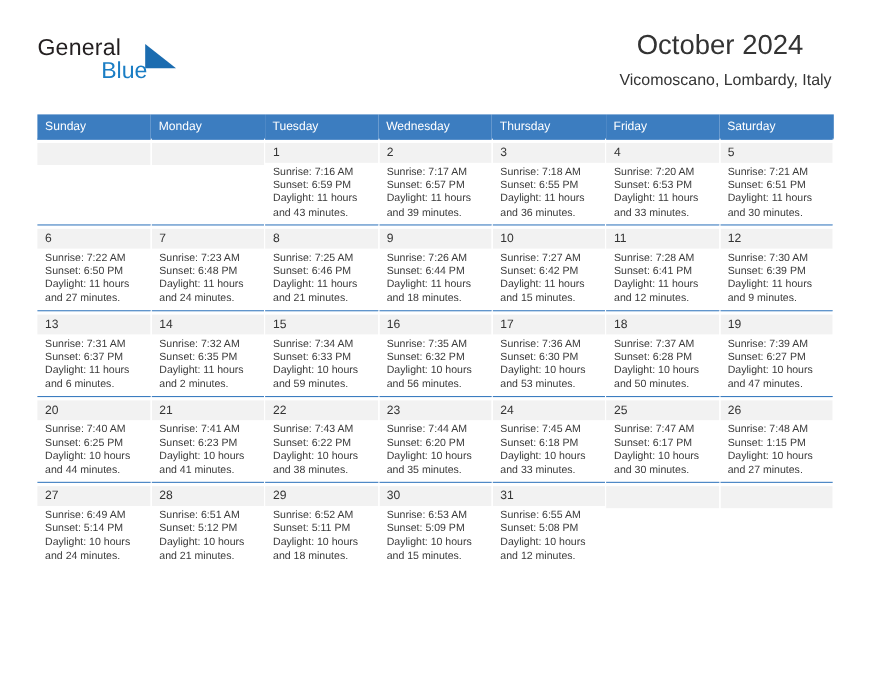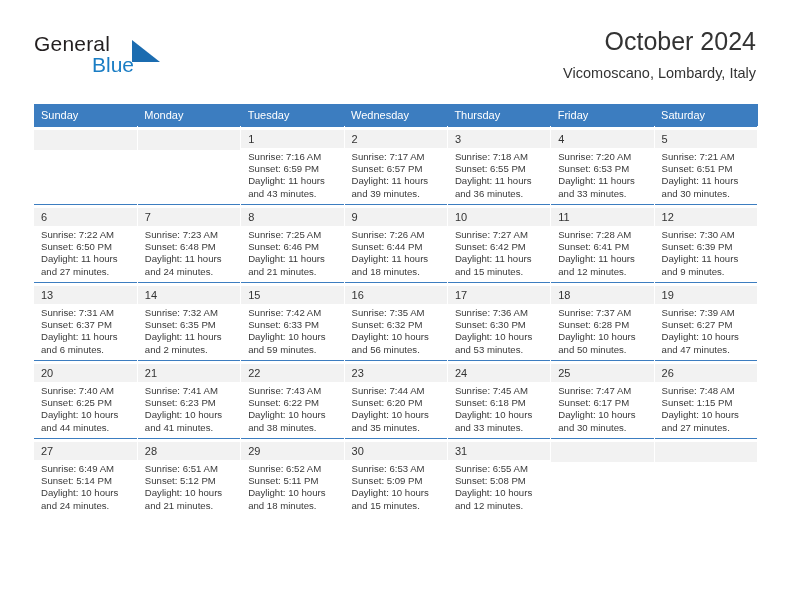--- a/index.html
+++ b/index.html
@@ -68,20 +68,21 @@
     right: 36px;
     top: 26px;
     text-align: right;
   }
   .cal-title {
     font-size: 25px;
     color: #333333;
     font-weight: normal;
     line-height: 30px;
     font-family: "Liberation Sans", sans-serif;
+    text-align: center;
   }
   .cal-subtitle {
     font-size: 14.5px;
     color: #333333;
     line-height: 22px;
     margin-top: 6px;
     font-family: "Liberation Sans", sans-serif;
     margin-left: 10px;
   }
 
@@ -334,21 +335,21 @@
                 <div>Sunrise: 7:32 AM</div>
                 <div>Sunset: 6:35 PM</div>
                 <div class="daylight-line">Daylight: 11 hours and 2 minutes.</div>
               </div>
             </div>
           </td>
           <td>
             <div class="cell-inner">
               <div class="daynum">15</div>
               <div class="info">
-                <div>Sunrise: 7:42 AM</div>
+                <div>Sunrise: 7:34 AM</div>
                 <div>Sunset: 6:33 PM</div>
                 <div class="daylight-line">Daylight: 10 hours and 59 minutes.</div>
               </div>
             </div>
           </td>
           <td>
             <div class="cell-inner">
               <div class="daynum">16</div>
               <div class="info">
                 <div>Sunrise: 7:35 AM</div>

